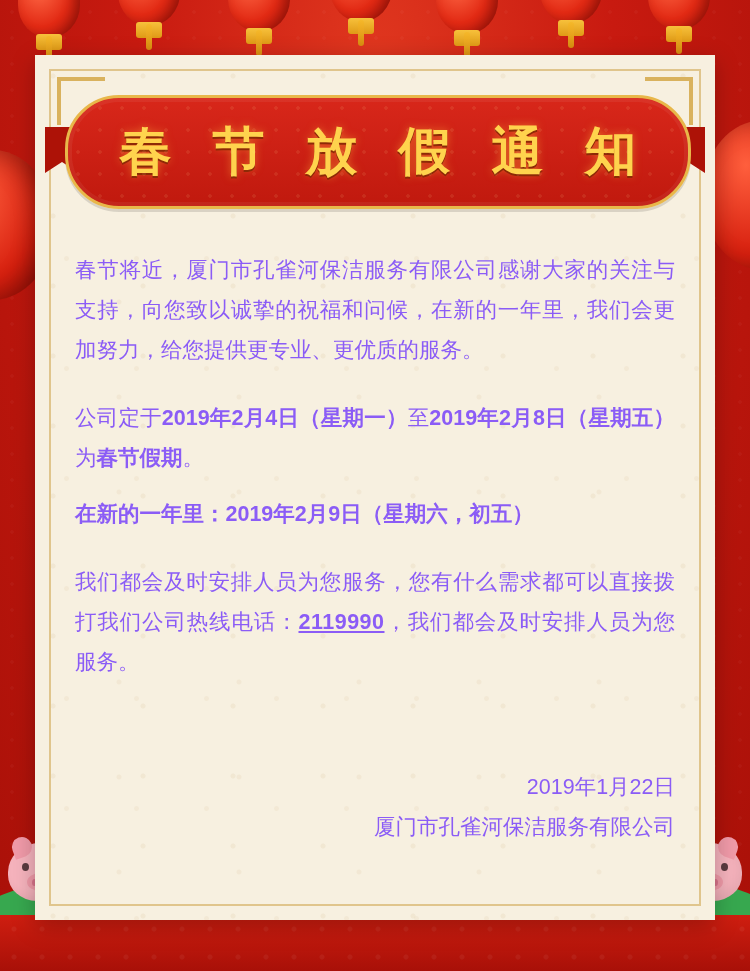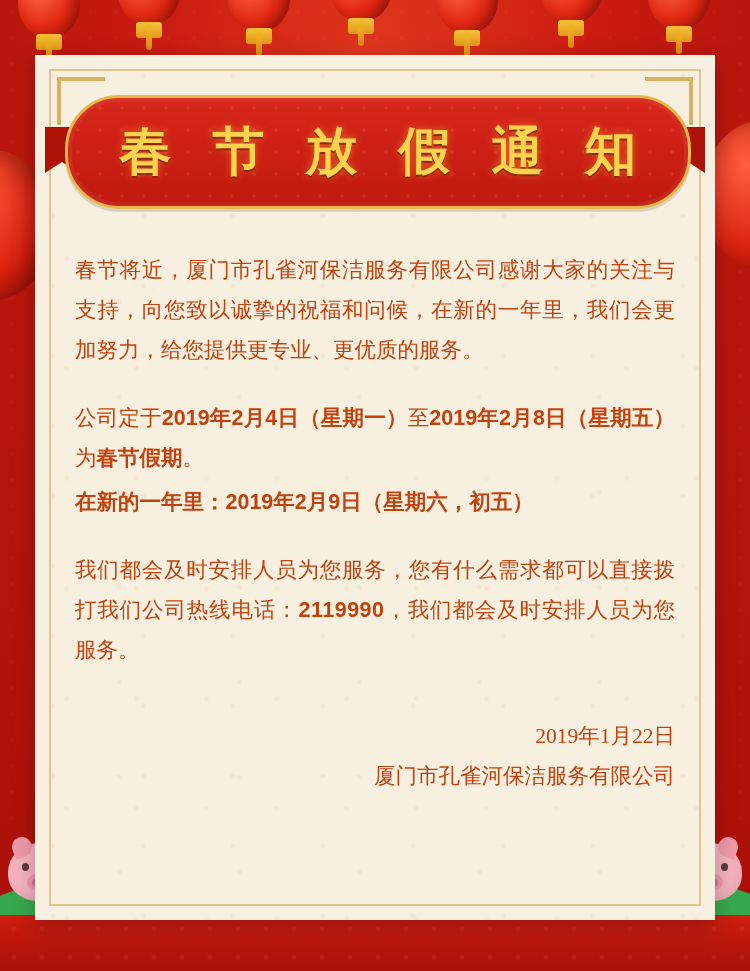--- a/index.html
+++ b/index.html
@@ -249,37 +249,37 @@
   }
   .ribbon.l { left: 10px; clip-path: polygon(0 0, 100% 0, 100% 100%, 50% 76%, 0 100%); }
   .ribbon.r { right: 10px; clip-path: polygon(0 0, 100% 0, 100% 100%, 50% 76%, 0 100%); }
 
   
   .body {
     position: absolute;
     left: 40px;
     right: 40px;
     top: 195px;
-    color: #c2410c;
+    color: #8b5cf6;
     font-size: 21.5px;
     line-height: 40px;
     font-family: "Liberation Sans", sans-serif;
   }
   .para { margin: 0 0 28px 0; text-align: justify; }
-  .para.tight { margin-bottom: 4px; }
+  .para.tight { margin-bottom: 16px; }
   .para b { font-weight: bold; }
   .phone {
     font-weight: bold;
+    text-decoration: underline;
     letter-spacing: .5px;
   }
   .sign {
-    margin-top: 46px;
+    margin-top: 85px;
     text-align: right;
     line-height: 40px;
-    font-family: Liberation Serif, serif;
   }
 </style>
 </head>
 <body>
 
 <div class="poster">
   <div class="poster-pattern"></div>
 
   <div class="lanterns">
     <div class="lantern" style="left:18px;"></div>

